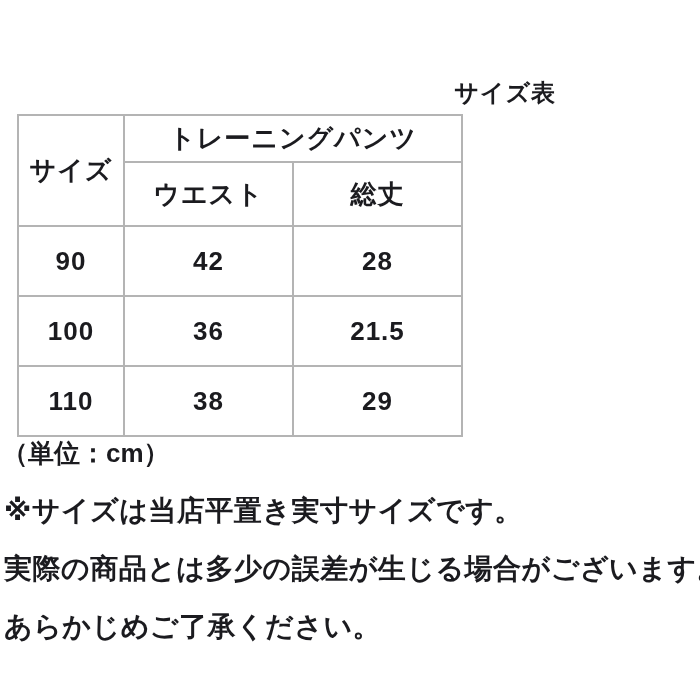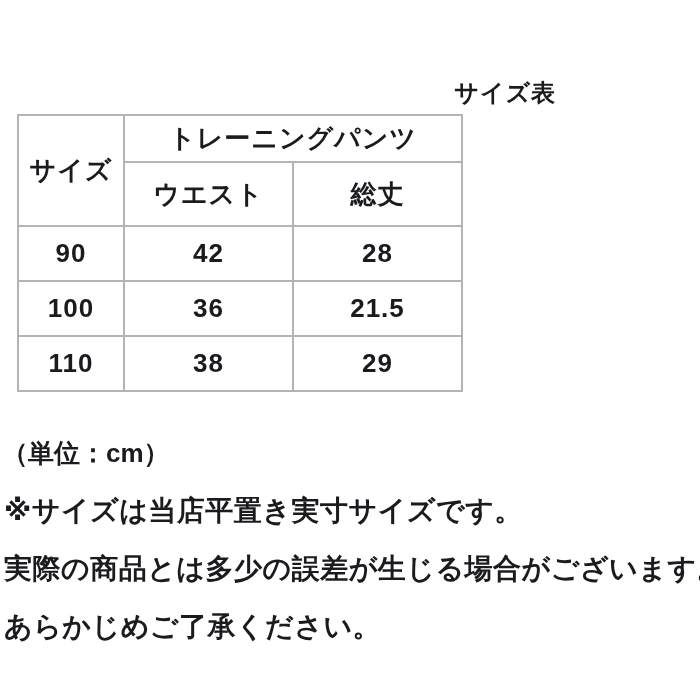--- a/index.html
+++ b/index.html
@@ -34,21 +34,21 @@
     background: #ffffff;
     text-align: center;
     vertical-align: middle;
     padding: 0;
     font-size: 26px;
     font-weight: bold;
     letter-spacing: 1px;
   }
   .row-group  { height: 47px; }
   .row-sub    { height: 64px; }
-  .row-data   { height: 55px; }
+  .row-data   { height: 70px; }
   .unit-label {
     position: absolute;
     top: 436px;
     left: 2px;
     width: 426px;
     text-align: left;
     font-size: 26px;
   }
   .notes {
     position: absolute;

